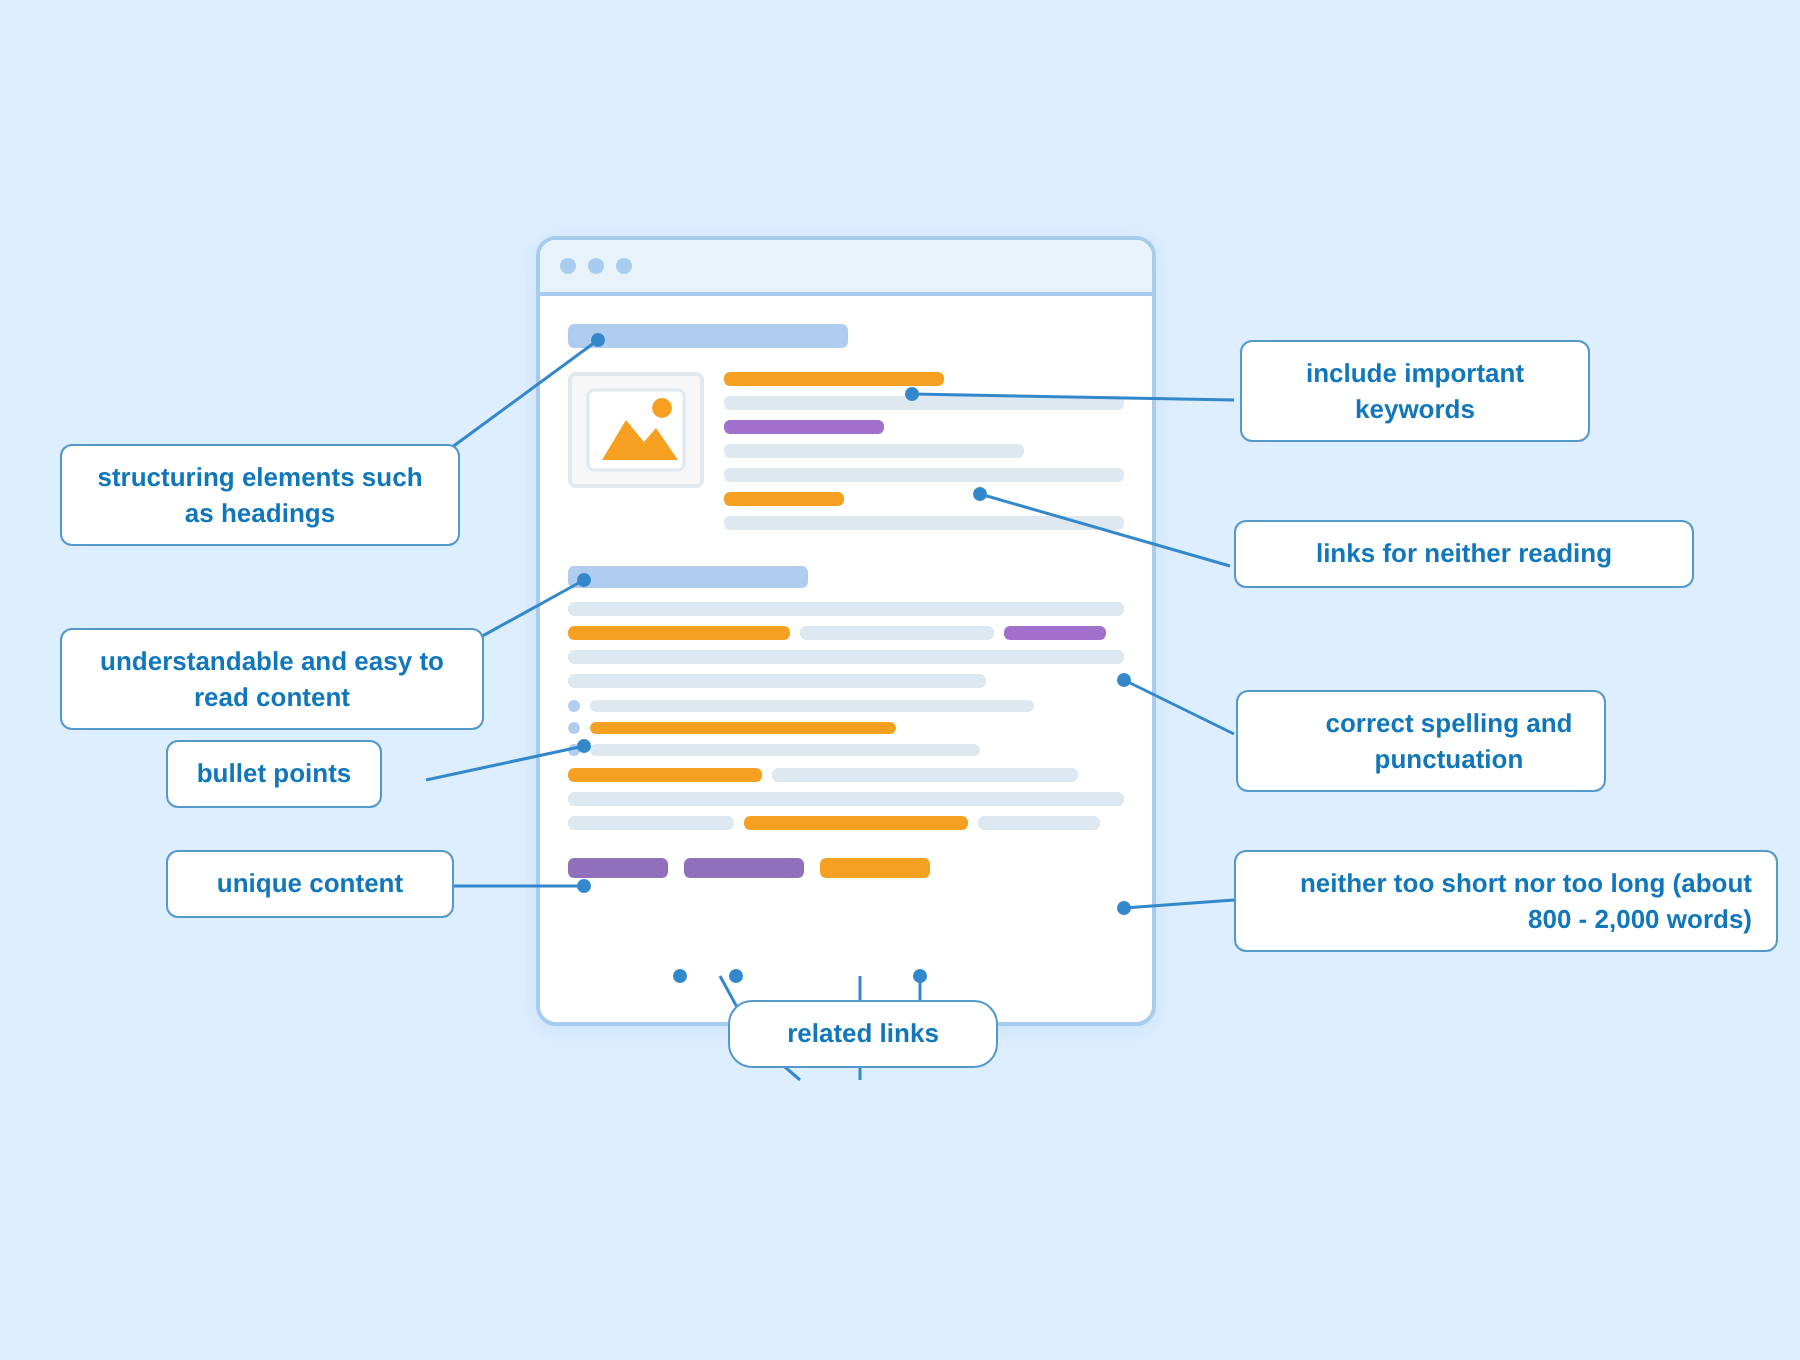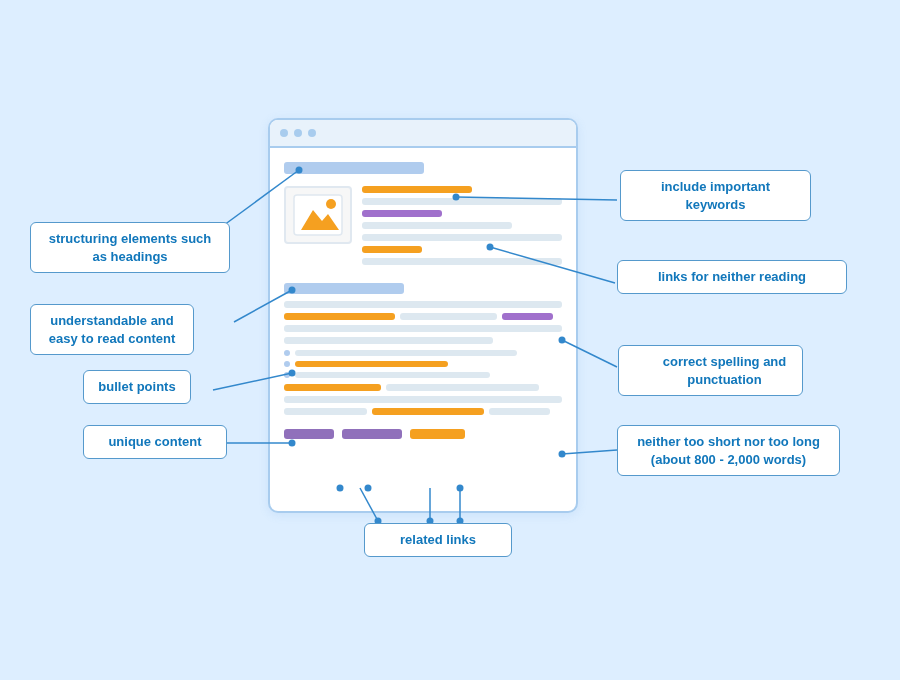--- a/index.html
+++ b/index.html
@@ -277,31 +277,31 @@
   <line class="connector-line" x1="430" y1="521" x2="430" y2="488"></line>
 
   <circle class="connector-dot" cx="460" cy="488" r="3.5"></circle>
   <line class="connector-line" x1="460" y1="488" x2="460" y2="521"></line>
   <circle class="connector-dot" cx="460" cy="521" r="3.5"></circle>
 </svg>
 
 <div class="label-box" style="left:30px; top:200px; width:200px;margin-top:22px;">structuring elements
 such as headings</div>
 
-<div class="label-box" style="left:30px; top:304px; width:164px;">understandable and
+<div class="label-box" style="left:30px; top:314px; width:212px;">understandable and
 easy to read content</div>
 
 <div class="label-box" style="left:83px; top:370px; width:108px;">bullet points</div>
 
 <div class="label-box" style="left:83px; top:425px; width:144px;">unique content</div>
 
-<div class="label-box" style="left:620px; top:170px; width:191px;">include important
+<div class="label-box" style="left:620px; top:170px; width:175px;">include important
 keywords</div>
 
 <div class="label-box" style="left:617px; top:260px; width:230px;">links for neither reading</div>
 
 <div class="label-box" style="left:618px; top:345px; width:185px;padding-left:40px;">correct spelling and
 punctuation</div>
 
-<div class="label-box" style="left:617px; top:425px; width:223px;">neither too short nor too long
+<div class="label-box" style="left:617px; top:425px; width:272px;text-align:right;">neither too short nor too long
 (about 800 - 2,000 words)</div>
 
-<div class="label-box" style="left:364px; top:523px; width:148px;">related links</div>
+<div class="label-box" style="left:364px; top:500px; width:135px;border-radius:12px;">related links</div>
 
 </body></html>

